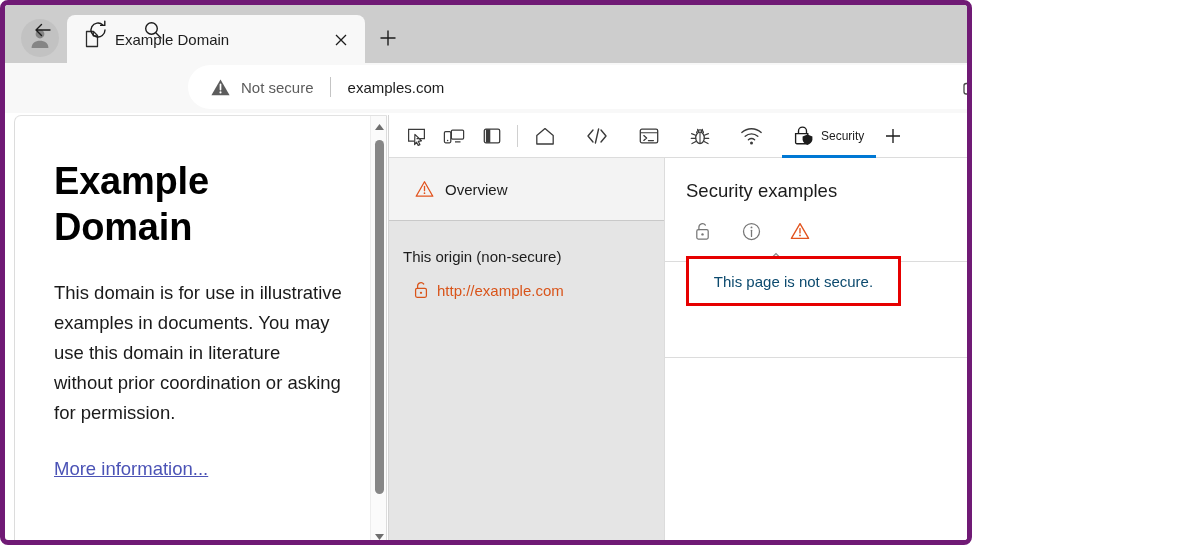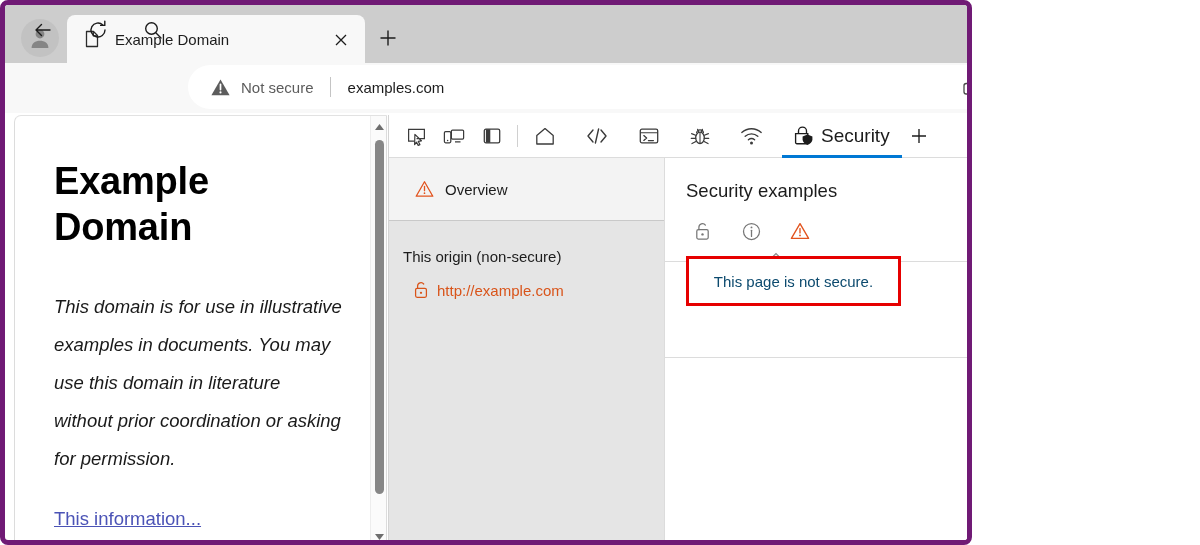--- a/index.html
+++ b/index.html
@@ -112,22 +112,22 @@
   }
   .page-body {
     position: absolute; left: 0; top: 0; width: 357px; height: 432px;
     padding: 42px 30px 0 39px;
   }
   .page-h1 {
     font-size: 38px; line-height: 46px; font-weight: bold; color: #000;
     letter-spacing: -0.2px;
   }
   .page-p {
-    margin-top: 38px;
-    font-size: 18.5px; line-height: 38px; color: #1a1a1a; font-style: italic;
+    margin-top: 28px;
+    font-size: 18.5px; line-height: 30px; color: #1a1a1a;
   }
   .page-link {
     display: block; margin-top: 26px;
     font-size: 18.5px; line-height: 30px; color: #4b53b6;
   }
 
   
   .pscroll {
     position: absolute; right: 0; top: 0; width: 16px; height: 432px;
     background: #fbfbfb; border-left: 1px solid #ededed;
@@ -163,21 +163,21 @@
   .dt-vsep { width: 1px; height: 22px; background: #d0d0d0; margin: 0 6px; flex:none; }
   .dt-tab {
     height: 43px; display: flex; align-items: center; gap: 7px;
     padding: 0 12px 0 10px; position: relative; flex: none;
   }
   .dt-tab.active { background: #ffffff; }
   .dt-tab.active::after {
     content: ''; position: absolute; left: 0; right: 0; bottom: 0;
     height: 3px; background: #0078d4;
   }
-  .dt-tab-label { font-size: 19px; color: #1c1c1c; white-space: nowrap; }
+  .dt-tab-label { font-size: 12px; color: #1c1c1c; white-space: nowrap; }
   .dt-plus {
     width: 34px; height: 34px; display:flex; align-items:center; justify-content:center;
     flex:none;
   }
   .dt-right {
     position: absolute; right: 6px; top: 0; height: 43px;
     display: flex; align-items: center;
   }
   .dt-rsep { width: 1px; height: 22px; background: #d0d0d0; margin-right: 8px; }
 
@@ -356,21 +356,21 @@
       <circle cx="3" cy="3" r="1.75" fill="#1c1c1c"></circle>
       <circle cx="11" cy="3" r="1.75" fill="#1c1c1c"></circle>
       <circle cx="19" cy="3" r="1.75" fill="#1c1c1c"></circle>
     </svg>
   </div>
 
   <div class="viewport">
     <div class="page-body">
       <h1 class="page-h1">Example Domain</h1>
       <p class="page-p">This domain is for use in illustrative examples in documents. You may use this domain in literature without prior coordination or asking for permission.</p>
-      <a class="page-link" href="#">This information...</a>
+      <a class="page-link" href="#">More information...</a>
     </div>
 
     <div class="pscroll">
       <div class="pscroll-arrow up">
         <svg width="11" height="8" viewBox="0 0 11 8">
           <path d="M5.5 1 L10 7 H1 Z" fill="#6e6e6e"></path>
         </svg>
       </div>
       <div class="pscroll-thumb"></div>
       <div class="pscroll-arrow down">

